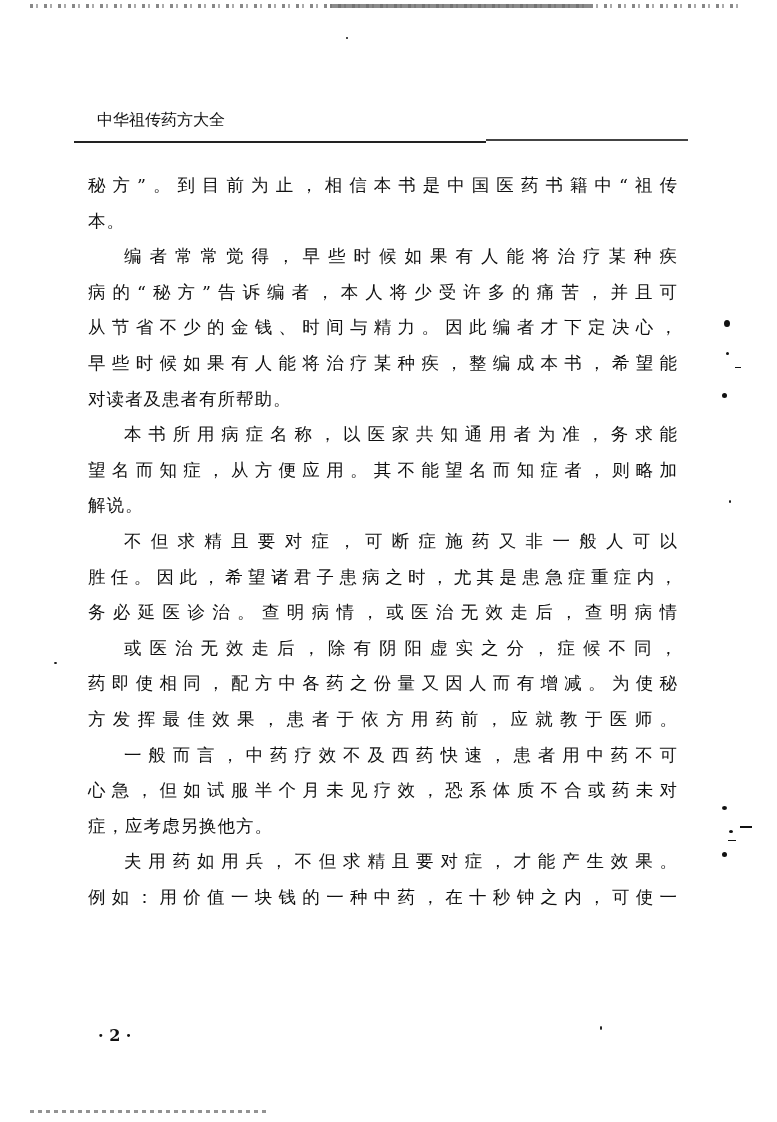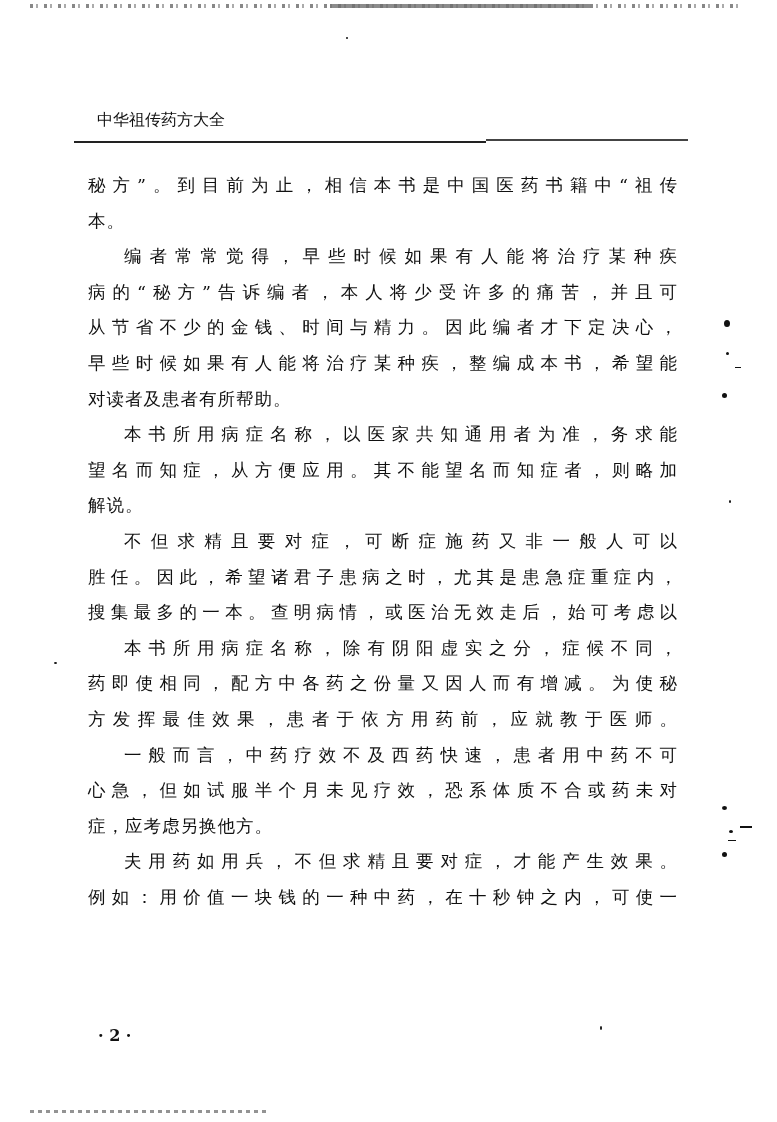--- a/index.html
+++ b/index.html
@@ -74,23 +74,23 @@
   <div class="line">从节省不少的金钱、时间与精力。因此编者才下定决心，</div>
   <div class="line">早些时候如果有人能将治疗某种疾，整编成本书，希望能</div>
   <div class="line last">对读者及患者有所帮助。</div>
 
   <div class="line indent">本书所用病症名称，以医家共知通用者为准，务求能</div>
   <div class="line">望名而知症，从方便应用。其不能望名而知症者，则略加</div>
   <div class="line last">解说。</div>
 
   <div class="line indent">不但求精且要对症，可断症施药又非一般人可以</div>
   <div class="line">胜任。因此，希望诸君子患病之时，尤其是患急症重症内，</div>
-  <div class="line">搜集最多的一本。查明病情，或医治无效走后，始可考虑以</div>
+  <div class="line">务必延医诊治。查明病情，或医治无效走后，查明病情</div>
 
-  <div class="line indent">本书所用病症名称，除有阴阳虚实之分，症候不同，</div>
+  <div class="line indent">或医治无效走后，除有阴阳虚实之分，症候不同，</div>
   <div class="line">药即使相同，配方中各药之份量又因人而有增减。为使秘</div>
   <div class="line">方发挥最佳效果，患者于依方用药前，应就教于医师。</div>
 
   <div class="line indent">一般而言，中药疗效不及西药快速，患者用中药不可</div>
   <div class="line">心急，但如试服半个月未见疗效，恐系体质不合或药未对</div>
   <div class="line last">症，应考虑另换他方。</div>
 
   <div class="line indent">夫用药如用兵，不但求精且要对症，才能产生效果。</div>
   <div class="line">例如：用价值一块钱的一种中药，在十秒钟之内，可使一</div>
 </div>

